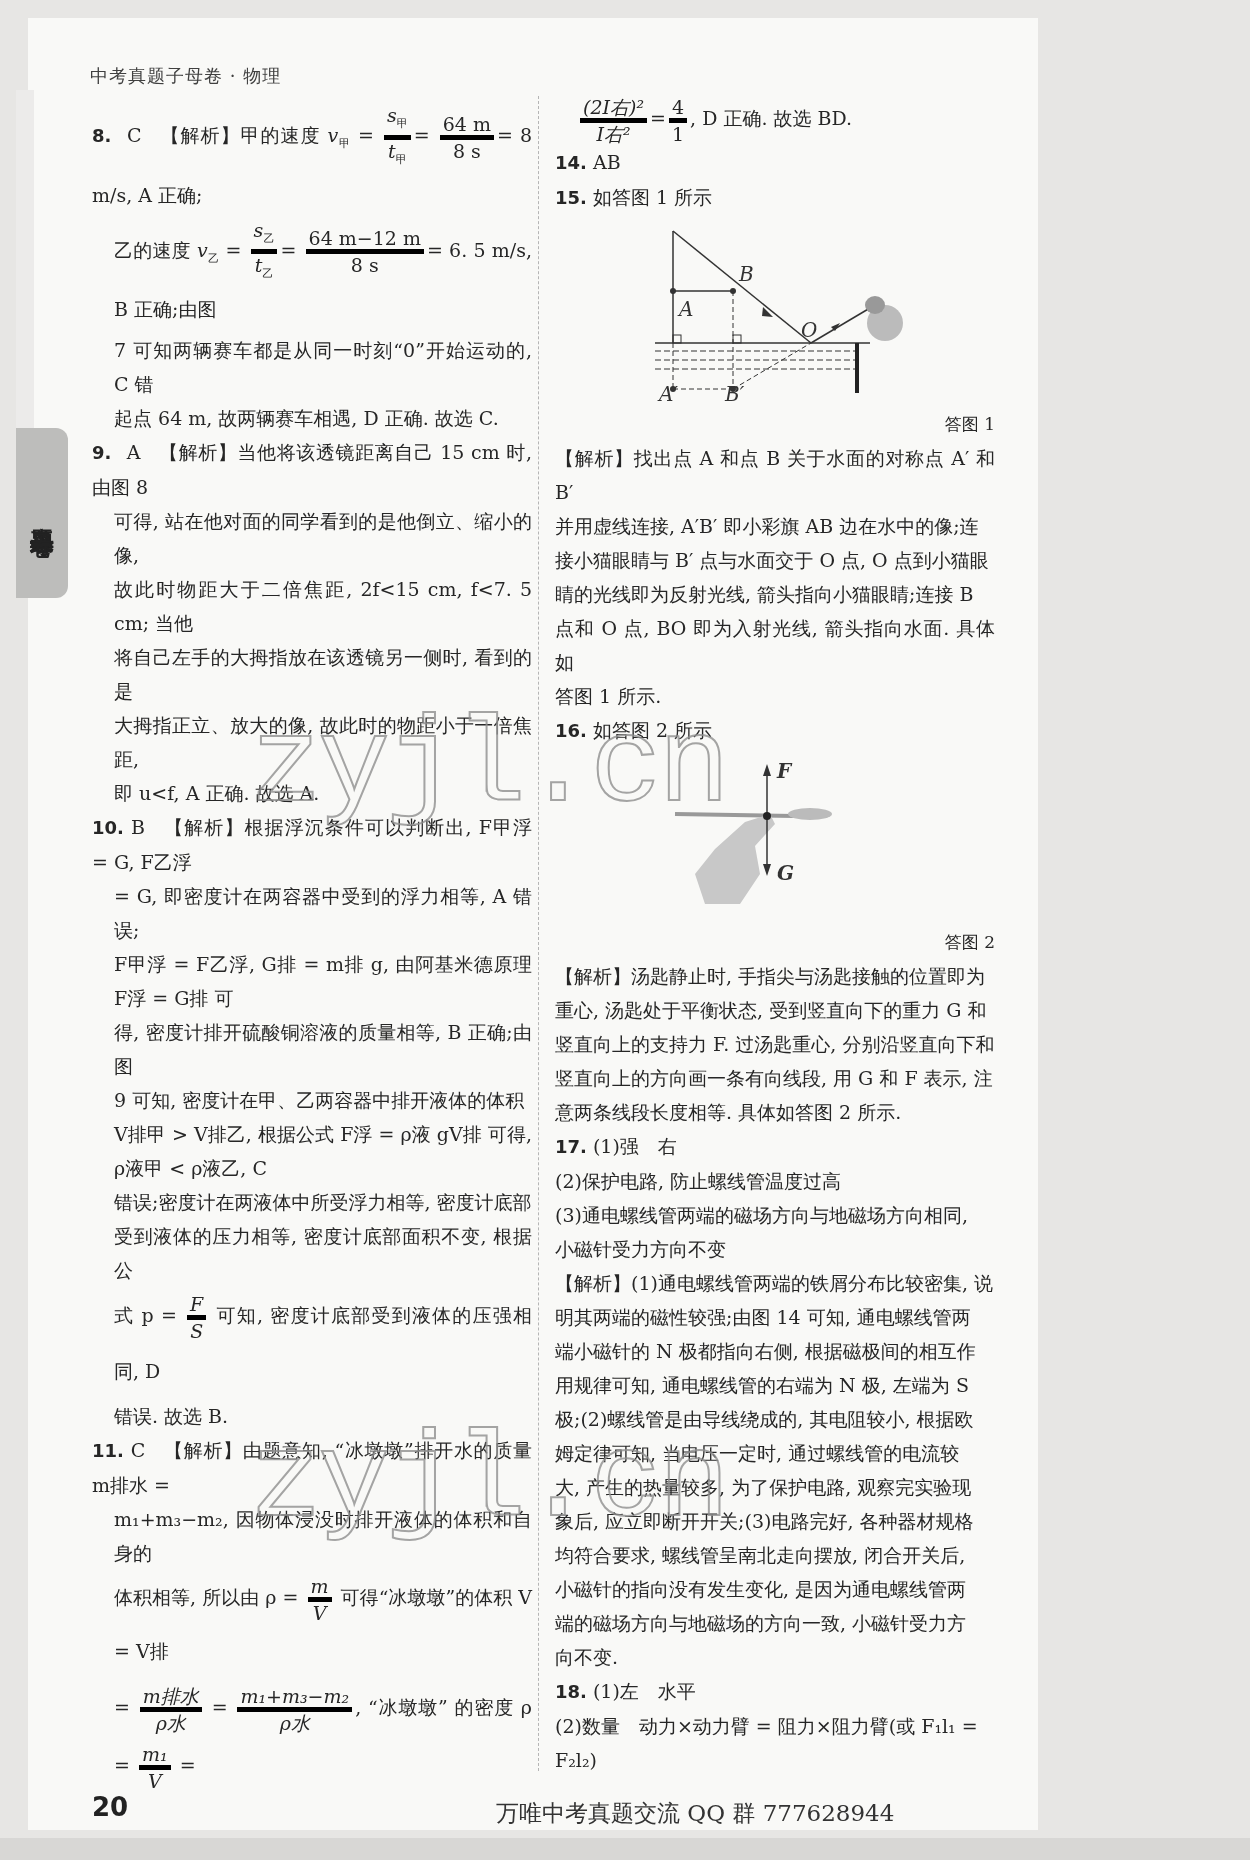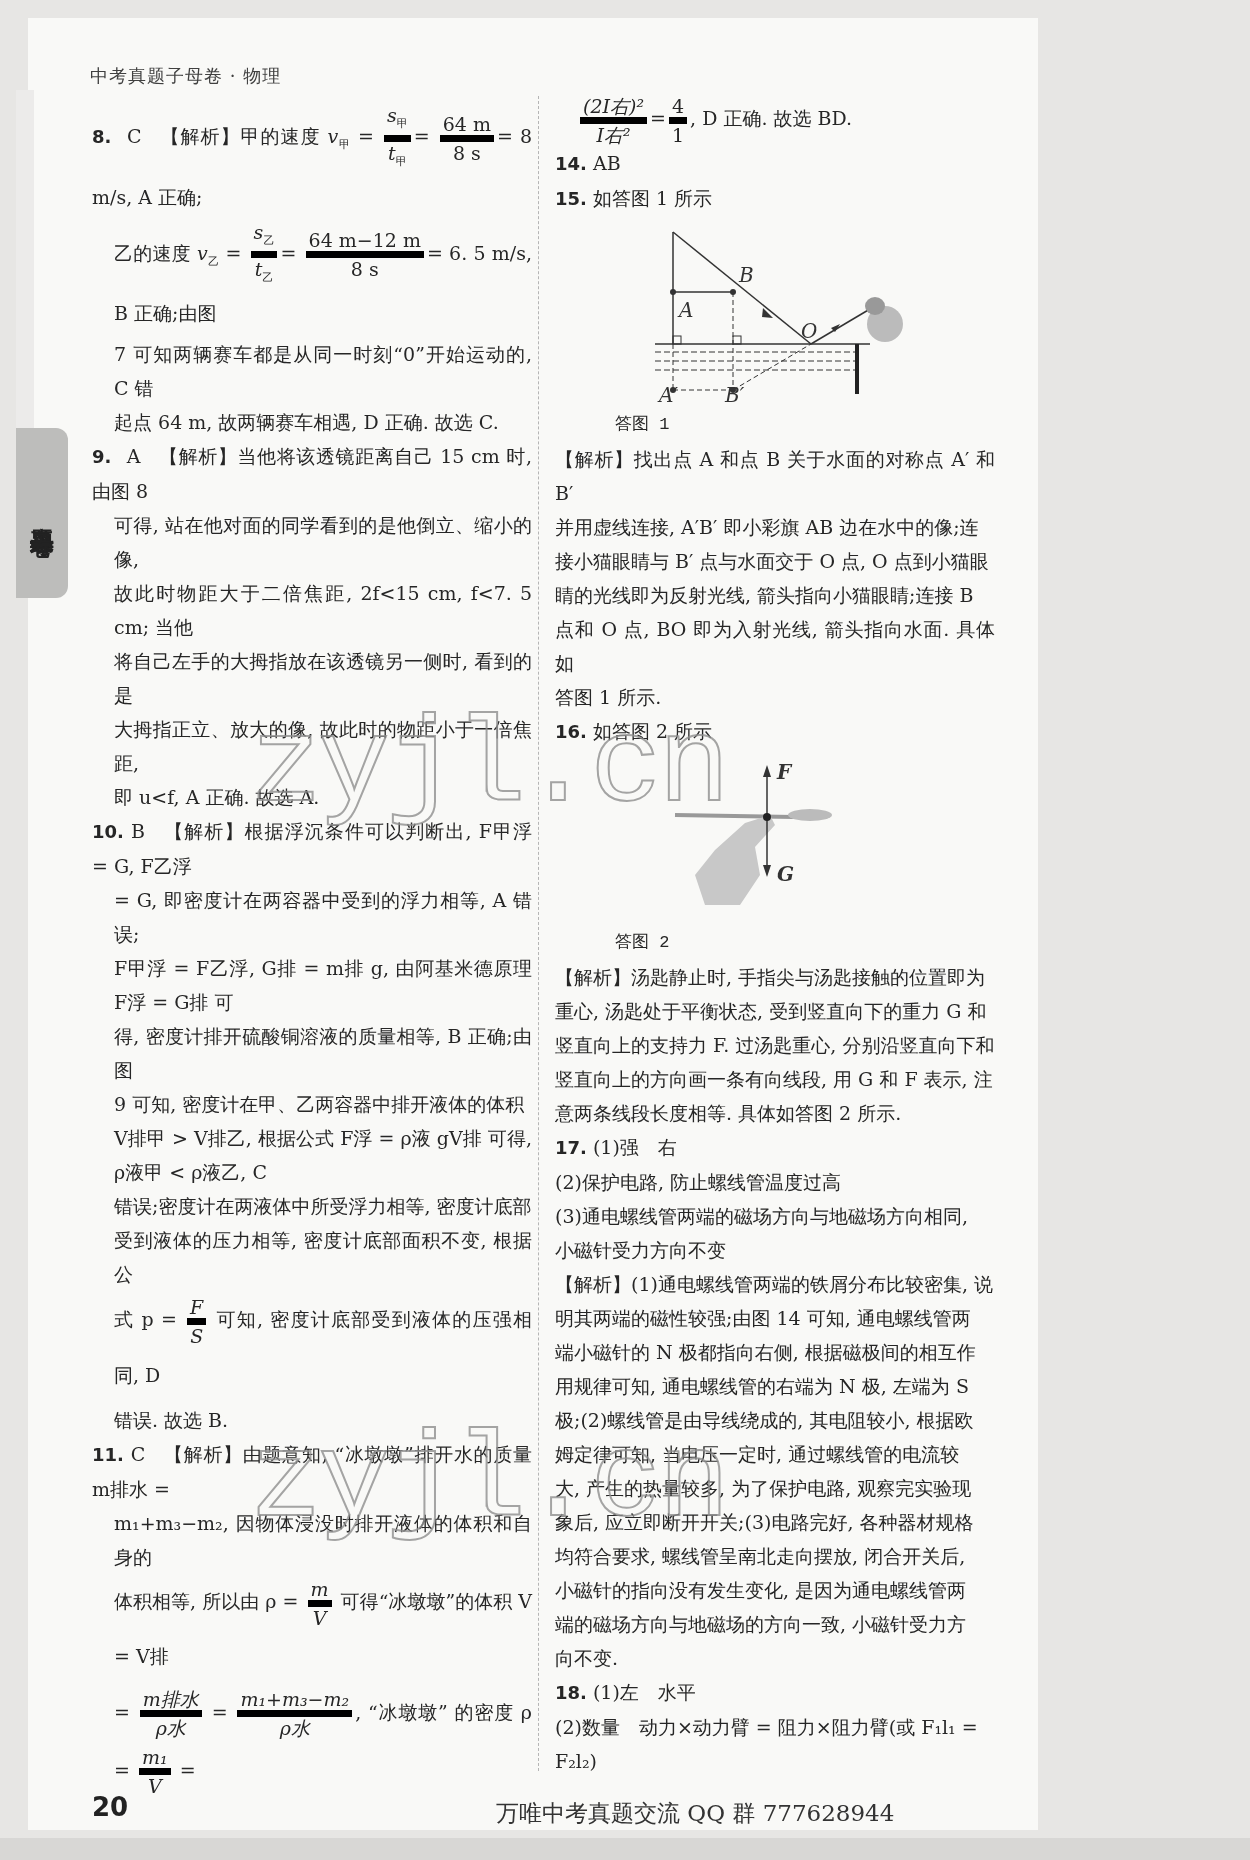--- a/index.html
+++ b/index.html
@@ -27,36 +27,36 @@
   .item { position:relative; }
   .num {
     font-family:"DejaVu Sans","Liberation Sans",sans-serif; font-weight:bold;
     font-size:18px; display:inline-block; min-width:28px;
   }
   .ans { display:inline-block; margin-right:12px; }
   .tag { font-family:"DejaVu Sans","Liberation Sans",sans-serif; font-weight:normal; }
   .indent { padding-left:22px; }
   .line { display:block; text-align:justify; }
   .frac { display:inline-block; vertical-align:middle; text-align:center; margin:0 3px; line-height:22px; }
-  .frac .n { display:block; border-bottom:7px solid #000000; padding:0 3px; }
+  .frac .n { display:block; border-bottom:5px solid #000000; padding:0 3px; }
   .frac .d { display:block; padding:0 3px; }
   i { font-style:italic; }
   sub, sup { font-size:11px; }
   .side-tab {
     position:absolute; left:16px; top:428px; width:52px; height:170px;
     background:#bdbdbb; border-radius:0 12px 12px 0;
     display:flex; align-items:center; justify-content:center;
   }
   .side-tab-text {
     writing-mode:vertical-rl; font-family:"DejaVu Sans","Liberation Sans",sans-serif;
     font-size:24px; font-weight:bold; color:#222; letter-spacing:2px;
   }
   .side-strip { position:absolute; left:16px; top:90px; width:18px; height:338px; background:#ecebea; }
   .figure { position:relative; margin:6px 0; }
-  .caption { text-align:left; font-size:17px;font-family:Liberation Mono, monospace; }
+  .caption { text-align:right; font-size:17px; }
   .page-number {
     position:absolute; left:92px; top:1792px;
     font-family:"DejaVu Sans","Liberation Sans",sans-serif; font-weight:bold; font-size:26px; color:#222;
   }
   .footer-text { position:absolute; left:496px; top:1798px; font-size:23px; color:#333; }
   .watermark {
     position:absolute; font-family:Liberation Mono, monospace;
     font-size:120px; color:transparent; -webkit-text-stroke:2px #8f8f8f; letter-spacing:-4px;
     pointer-events:none; opacity:0.8;
   }

